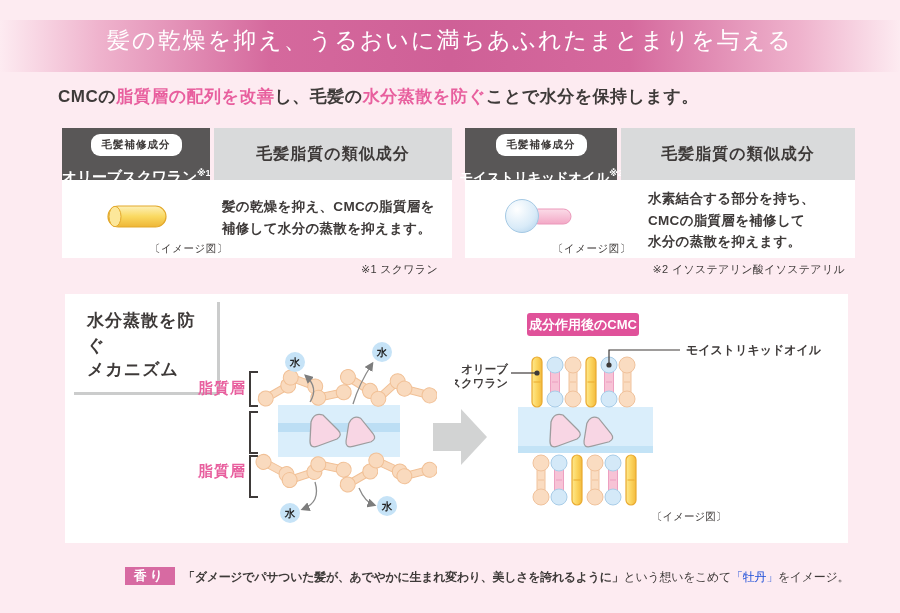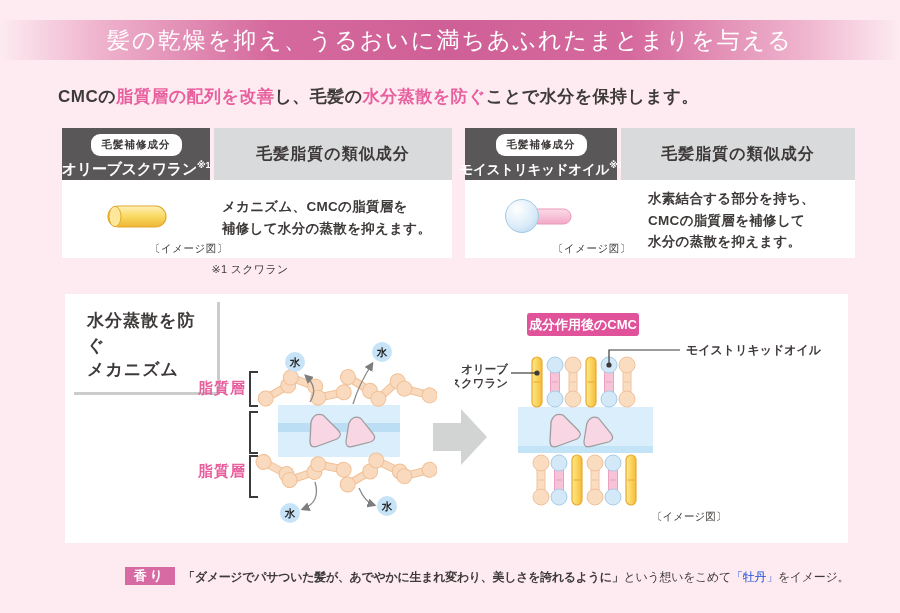--- a/index.html
+++ b/index.html
@@ -1,45 +1,45 @@
 <!DOCTYPE html>
 <html><head>
 <meta charset="utf-8">
 <style>
   html,body{margin:0;padding:0;}
   .stage{position:relative;width:900px;height:613px;background:#fdebf1;overflow:hidden;
          font-family:"Liberation Sans","DejaVu Sans",sans-serif;color:#3e3a39;}
   .abs{position:absolute;}
 
   
-  .band{left:0;top:20px;width:900px;height:40px;line-height:40px;text-align:center;
+  .band{left:0;top:20px;width:900px;height:52px;line-height:40px;text-align:center;
         background:linear-gradient(90deg,#fdebf1 0%,#efb3cd 11%,#d5699d 30%,#cf6097 50%,#d5699d 70%,#efb3cd 89%,#fdebf1 100%);
         color:#fff;font-size:23px;font-weight:500;letter-spacing:2px;
         font-family:"DejaVu Serif","Liberation Serif",serif;}
 
   
   .intro{left:58px;top:85px;font-size:17px;font-weight:bold;letter-spacing:.5px;}
   .pink{color:#e85f9e;}
 
   
   .card{top:128px;width:390px;height:130px;}
   .card-head{position:absolute;left:0;top:0;width:100%;height:52px;}
   .head-dark{position:absolute;left:0;top:0;height:52px;background:#595757;
              display:flex;flex-direction:column;align-items:center;padding-top:6px;box-sizing:border-box;}
   .badge{background:#fff;color:#3e3a39;font-size:10.5px;font-weight:bold;
          border-radius:9px;padding:4px 11px;letter-spacing:1px;}
-  .ing-title{color:#fff;font-weight:bold;margin-top:4px;white-space:nowrap;}
+  .ing-title{color:#fff;font-weight:bold;margin-top:12px;white-space:nowrap;}
   .ing-title sup{font-size:9px;font-weight:bold;}
   .head-gray{position:absolute;top:0;height:52px;background:#d9dadb;
              font-size:16px;font-weight:bold;text-align:center;line-height:52px;letter-spacing:1px;}
   .card-body{position:absolute;left:0;top:52px;width:100%;height:78px;background:#fff;}
   .img-caption{position:absolute;font-size:10.5px;color:#3e3a39;letter-spacing:.5px;}
   .body-text{position:absolute;font-size:13.5px;font-weight:600;line-height:1.6;
              white-space:pre-line;letter-spacing:.3px;}
-  .footnote{position:absolute;top:262px;font-size:11px;text-align:center;letter-spacing:.3px;}
+  .footnote{position:absolute;top:262px;font-size:11px;text-align:right;letter-spacing:.3px;}
 
   
   .panel{left:65px;top:294px;width:783px;height:249px;background:#fff;}
   .mech-title{left:74px;top:302px;width:126px;padding:7px 4px 9px 13px;background:#fff;
               border-right:3px solid #cbcccc;border-bottom:3px solid #cbcccc;
               font-size:17px;font-weight:bold;line-height:1.45;white-space:pre-line;letter-spacing:1px;}
   .before-label{left:273px;top:315px;width:124px;height:23px;line-height:23px;background:#fff;
                 border:1.5px solid #595757;border-radius:9px;text-align:center;
                 font-size:13px;font-weight:bold;box-sizing:border-box;}
   .after-label{left:527px;top:313px;width:112px;height:23px;line-height:23px;background:#e0529a;
@@ -84,21 +84,21 @@
           <linearGradient id="capg" x1="0" y1="0" x2="0" y2="1">
             <stop offset="0" stop-color="#fdf0b8"></stop>
               <stop offset=".5" stop-color="#fad961"></stop>
               <stop offset="1" stop-color="#eeb637"></stop>
           </linearGradient>
         </defs>
         <rect x="8" y="6" width="58" height="21" rx="10.5" fill="url(#capg)" stroke="#e3a92c" stroke-width="1.2"></rect>
         <ellipse cx="15" cy="16.5" rx="6" ry="10.2" fill="#fce79a" stroke="#e3a92c" stroke-width="1"></ellipse>
       </svg>
       <div class="img-caption" style="left:88px;top:62px;">〔イメージ図〕</div>
-      <div class="body-text" style="left:160px;top:16px;">メカニズム、CMCの脂質層を
+      <div class="body-text" style="left:160px;top:16px;">髪の乾燥を抑え、CMCの脂質層を
 補修して水分の蒸散を抑えます。</div>
     </div>
   </div>
   <div class="footnote" style="left:62px;width:376px;">※1 スクワラン</div>
 
   <div class="abs card" style="left:465px;">
     <div class="card-head">
       <div class="head-dark" style="width:152px;">
         <span class="badge">毛髪補修成分</span>
         <div class="ing-title" style="font-size:13.5px;letter-spacing:-.2px;"><span>モイストリキッドオイル</span><sup>※2</sup></div>
@@ -120,20 +120,21 @@
         </defs>
         <rect x="28" y="13" width="40" height="15" rx="7.5" fill="url(#rodg)" stroke="#eb98ba" stroke-width="1"></rect>
         <circle cx="19" cy="20" r="16.5" fill="url(#sphg)" stroke="#a5c9e4" stroke-width="1"></circle>
       </svg>
       <div class="img-caption" style="left:88px;top:62px;">〔イメージ図〕</div>
       <div class="body-text" style="left:183px;top:8px;">水素結合する部分を持ち、
 CMCの脂質層を補修して
 水分の蒸散を抑えます。</div>
     </div>
   </div>
+  <div class="footnote" style="left:465px;width:380px;">※2 イソステアリン酸イソステアリル</div>
 
   <div class="abs panel"></div>
 
   <div class="abs mech-title">水分蒸散を防ぐ
 メカニズム</div>
 
   <div class="abs after-label">成分作用後のCMC</div>
 
   <div class="abs layer-label" style="left:198px;top:379px;">脂質層</div>
   <div class="abs layer-label" style="left:198px;top:462px;">脂質層</div>

